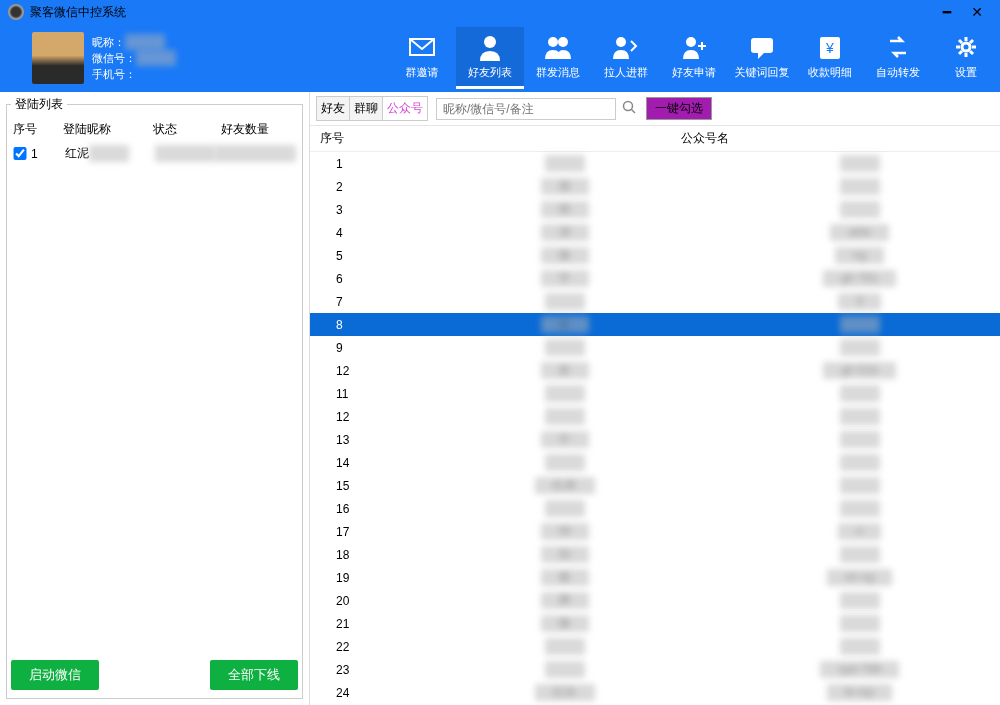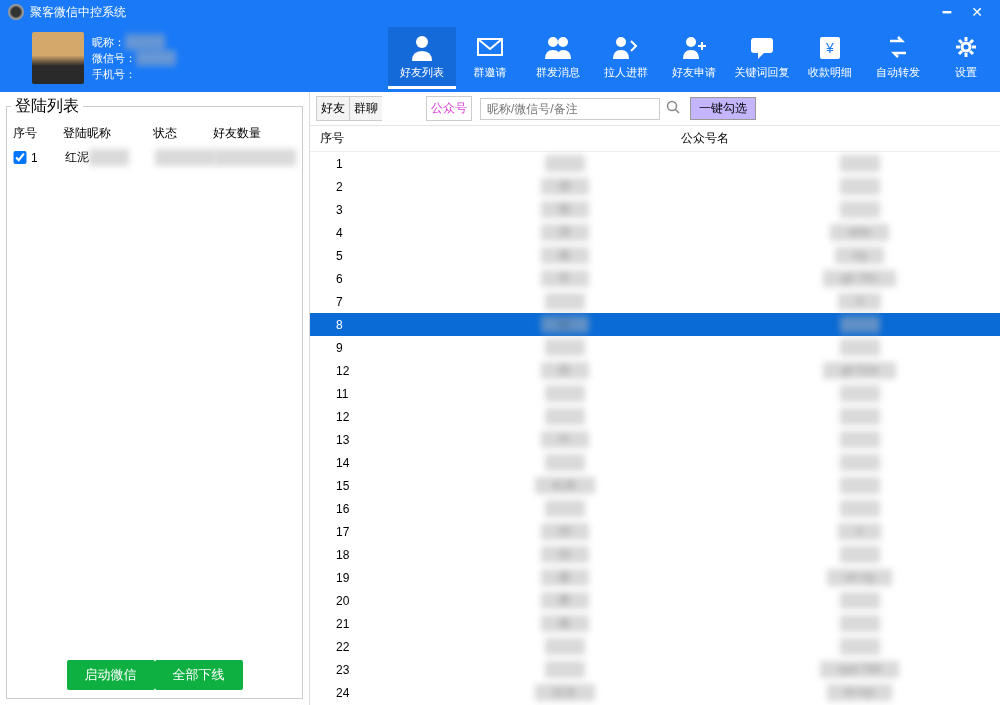--- a/index.html
+++ b/index.html
@@ -4,21 +4,21 @@
   <style>
     * { margin: 0; padding: 0; box-sizing: border-box; font-family: "Microsoft YaHei", Arial, sans-serif; }
     body { background: #f0f0f0; width: 1000px; height: 705px; overflow: hidden; }
     
     .titlebar {
       background: #1979f7;
       height: 24px;
       display: flex;
       align-items: center;
       padding: 0 8px;
-      color: #ffffff;
+      color: #000000;
       font-size: 12px;
     }
     .titlebar-icon { width: 16px; height: 16px; margin-right: 6px; background: radial-gradient(circle, #333 40%, #999 60%); border-radius: 50%; }
     .titlebar-spacer { flex: 1; }
     .titlebar-btn { width: 30px; text-align: center; cursor: pointer; font-size: 14px; }
     
     .header {
       background: #1979f7;
       height: 68px;
       display: flex;
@@ -42,54 +42,54 @@
     .nav-item.active { background: rgba(0,0,0,0.12); border-bottom: 3px solid #fff; }
     .nav-icon { display: block; margin: 0 auto 4px; }
     
     .body { display: flex; height: calc(100% - 92px); background: white; }
     
     .sidebar {
       width: 310px; border-right: 1px solid #ddd; display: flex; flex-direction: column;
       padding: 4px 6px 6px 6px;
     }
     .sidebar-fieldset { border: 1px solid #ccc; padding: 4px; flex: 1; display: flex; flex-direction: column; }
-    .sidebar-legend { font-size: 16px; padding: 0 4px; }
+    .sidebar-legend { font-size: 12px; padding: 0 4px; }
     .login-header { display: flex; font-size: 12px; padding: 4px 2px; }
     .login-header span:nth-child(1) { width: 50px; }
     .login-header span:nth-child(2) { width: 90px; }
     .login-header span:nth-child(3) { width: 60px; }
-    .login-header span:nth-child(4) { flex: 1; }
+    .login-header span:nth-child(4) { flex: 1; margin-left: 8px; }
     .login-row { display: flex; align-items: center; font-size: 12px; padding: 3px 2px; }
     .login-row .cb { width: 14px; margin-right: 4px; }
     .login-row .c1 { width: 34px; }
     .login-row .c2 { width: 90px; }
     .login-row .c3 { width: 60px; }
     .login-row .c4 { flex: 1; }
     .sidebar-spacer { flex: 1; }
-    .sidebar-buttons { display: flex; justify-content: center; margin-top: 8px; padding-bottom: 4px; }
+    .sidebar-buttons { display: flex; justify-content: space-between; margin-top: 8px; padding-bottom: 4px; }
     .green-btn {
       background: #0eb041; color: white; border: none; padding: 6px 18px;
       font-size: 13px; border-radius: 2px; cursor: pointer;
     }
     
     .main { flex: 1; display: flex; flex-direction: column; }
     .tabbar {
       display: flex; align-items: center; padding: 4px 6px; gap: 0; font-size: 12px;
       border-bottom: 1px solid #e5e5e5;
     }
     .tab { padding: 3px 4px; border: 1px solid #ccc; background: #f4f4f4; cursor: pointer; border-right: none; }
-    .tab:nth-child(3) { border-right: 1px solid #ccc; margin-left: 44px; }
+    .tab:nth-child(3) { border-right: 1px solid #ccc; }
     .tab.active { color: #d63dd6; background: #fff; }
     .search-input {
       margin-left: 8px; width: 180px; height: 22px; border: 1px solid #ccc;
       padding: 0 6px; font-size: 12px; color: #a21caf;
     }
     .search-icon { margin-left: 6px; color: #888; font-size: 14px; cursor: pointer; }
     .select-all-btn {
-      margin-left: 10px; border: 1px solid #999; background: #c4b5fd; padding: 2px 8px;
+      margin-left: 10px; border: 1px solid #999; background: #a21caf; padding: 2px 8px;
       font-size: 12px; cursor: pointer;
     }
     
     .table-wrapper { flex: 1; overflow-y: scroll; position: relative; }
     .table-header {
       display: flex; font-size: 12px; background: #fff; border-bottom: 1px solid #eee;
       position: sticky; top: 0;
     }
     .table-header .th { padding: 4px 6px; text-align: center; }
     .th1 { width: 100px; text-align: left !important; padding-left: 10px !important; }
@@ -136,33 +136,33 @@
       </div>
     <div class="userinfo-row">
         <span>微信号：</span>
         <span class="pixelate">　　　</span>
       </div>
     <div class="userinfo-row">
         <span>手机号：</span>
       </div>
   </div>
   <div class="navbar">
+    <div class="nav-item">
+      <svg class="nav-icon" width="32" height="28" viewBox="0 0 32 28" fill="white">
+          <rect x="4" y="6" width="24" height="16" stroke="white" fill="none" stroke-width="2"></rect>
+          <path d="M4 6 L16 16 L28 6" stroke="white" fill="none" stroke-width="2"></path>
+        </svg>
+      <span>群邀请</span>
+    </div>
     <div class="nav-item active">
       <svg class="nav-icon" width="32" height="28" viewBox="0 0 32 28" fill="white">
           <circle cx="16" cy="9" r="6"></circle>
           <path d="M6 28 Q6 18 16 18 Q26 18 26 28 Z"></path>
         </svg>
       <span>好友列表</span>
-    </div>
-    <div class="nav-item">
-      <svg class="nav-icon" width="32" height="28" viewBox="0 0 32 28" fill="white">
-          <rect x="4" y="6" width="24" height="16" stroke="white" fill="none" stroke-width="2"></rect>
-          <path d="M4 6 L16 16 L28 6" stroke="white" fill="none" stroke-width="2"></path>
-        </svg>
-      <span>群邀请</span>
     </div>
     <div class="nav-item">
       <svg class="nav-icon" width="32" height="28" viewBox="0 0 32 28" fill="white">
           <circle cx="11" cy="9" r="5"></circle>
           <circle cx="21" cy="9" r="5"></circle>
           <path d="M3 26 Q3 17 11 17 Q19 17 19 26 Z"></path>
           <path d="M15 26 Q15 17 21 17 Q29 17 29 26 Z"></path>
         </svg>
       <span>群发消息</span>
     </div>

